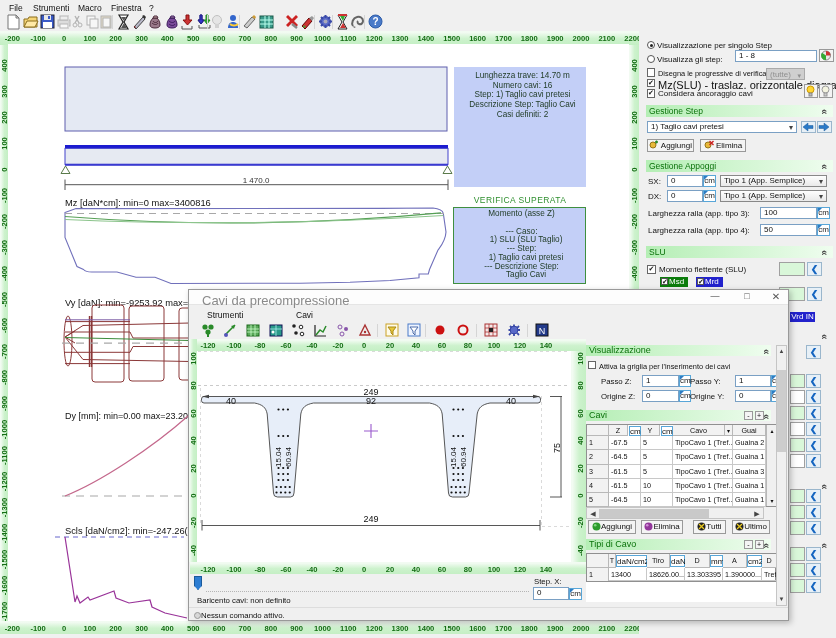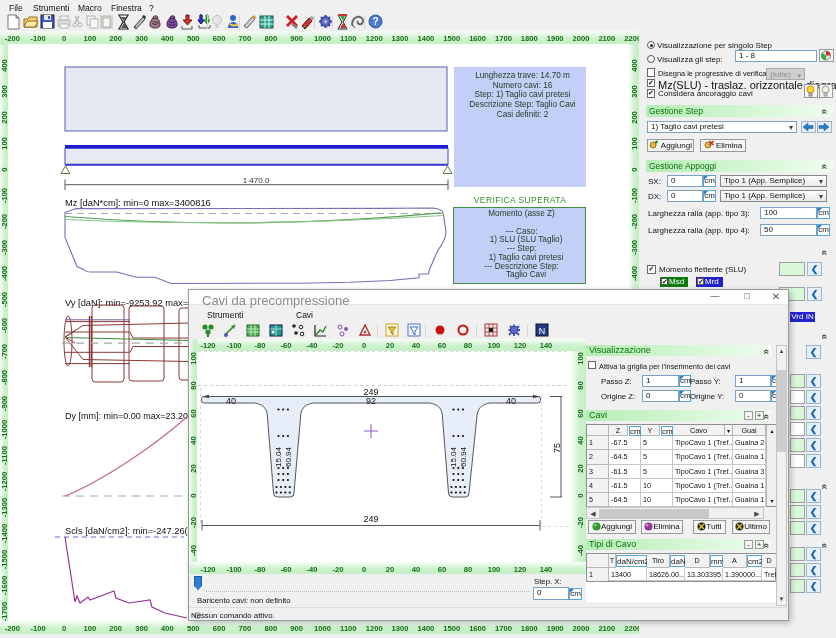--- a/index.html
+++ b/index.html
@@ -368,20 +368,21 @@
 <div class="lbl" style="left:3px;top:161px">DX:</div>
 <div class="tb abs" style="left:22px;top:159px;width:36px;height:12px">0</div>
       <div class="cmtag" style="left:58px;top:159px;width:13px;height:12px">cm</div>
 <div class="drop" style="left:75px;top:159px;width:107px;height:12px">Tipo 1 (App. Semplice)<span class="droparr">▾</span></div>
 <div class="lbl" style="left:3px;top:177.5px">Larghezza ralla (app. tipo 3):</div>
 <div class="tb abs" style="left:115px;top:176px;width:57px;height:12px">100</div>
       <div class="cmtag" style="left:172px;top:176px;width:13px;height:12px">cm</div>
 <div class="lbl" style="left:3px;top:194.5px">Larghezza ralla (app. tipo 4):</div>
 <div class="tb abs" style="left:115px;top:193px;width:57px;height:12px">50</div>
       <div class="cmtag" style="left:172px;top:193px;width:13px;height:12px">cm</div>
+<div class="abs gshead" style="left:1px;top:215px;width:187px">SLU</div>
       <div class="chev" style="left:177px;top:217px">«</div>
 <div class="cb c" style="left:2px;top:234px"></div>
       <div class="lbl" style="left:14px;top:233.5px">Momento flettente (SLU)</div>
 <div class="lt" style="left:134px;top:231px;width:26px;height:13.5px"></div>
       <div class="arrbtn" style="left:162px;top:231px;width:15px;height:14px">❮</div>
 <div class="abs" style="left:15px;top:246px;width:28px;height:9.5px;background:#0b7c0b;color:#fff;font-size:8px;line-height:9.5px"><span style="display:inline-block;width:7px;height:7px;background:#fff;border:1px solid #555;margin:1px 1px 0 1px;vertical-align:top;font-size:7px;line-height:6px;color:#222">✔</span>Msd</div>
 <div class="abs" style="left:51px;top:246px;width:27px;height:9.5px;background:#2222cc;color:#fff;font-size:8px;line-height:9.5px"><span style="display:inline-block;width:7px;height:7px;background:#fff;border:1px solid #555;margin:1px 1px 0 1px;vertical-align:top;font-size:7px;line-height:6px;color:#222">✔</span>Mrd</div>
 <div class="lt" style="left:134px;top:256px;width:26px;height:13.5px"></div>
       <div class="arrbtn" style="left:162px;top:256px;width:15px;height:14px">❮</div>
 <div class="abs" style="left:145px;top:281px;width:25px;height:9.5px;background:#2222cc;color:#fff;font-size:8px;line-height:9.5px;text-align:center">Vrd IN</div>
@@ -580,21 +581,21 @@
 <text transform="translate(290,466) rotate(-90)" font-size="8" fill="#111">60.94</text>
 </svg>
 <div class="abs" style="left:5px;top:286px;width:8px;height:14px;background:#2d7dd2;border:1px solid #1a5a9a;clip-path:polygon(0 0,100% 0,100% 70%,50% 100%,0 70%)"></div>
 <div class="abs" style="left:17px;top:301px;width:323px;border-top:1.5px dotted #b5b5b5"></div>
 <div class="dlg-lbl" style="left:345px;top:287px">Step. X:</div>
 <div class="tb abs" style="left:344px;top:297px;width:36px;height:13px">0</div>
       <div class="cmtag" style="left:380px;top:297.5px;width:13px;height:12px">cm</div>
 <div class="dlg-lbl" style="left:8px;top:306px">Baricento cavi: non definito</div>
 <div class="abs" style="left:0;top:317px;width:599px;border-top:1px solid #ddd"></div>
 <div class="abs" style="left:5px;top:322px;width:7px;height:7px;border-radius:50%;background:#d8d8d8;border:1px solid #999"></div>
-<div class="dlg-lbl" style="left:2px;top:321px">Nessun comando attivo.</div>
+<div class="dlg-lbl" style="left:12px;top:321px">Nessun comando attivo.</div>
 <div id="dlgpanel" class="abs" style="left:395px;top:49px;width:204px;height:263px">
 <div class="abs gshead" style="left:2px;top:6px;width:185px;height:11px;line-height:11px;font-size:9px">Visualizzazione</div>
         <div class="chev" style="left:180px;top:8px">«</div>
 <div class="cb" style="left:4px;top:22px;width:8px;height:8px"></div>
         <div class="dlg-lbl" style="left:15px;top:22.5px;font-size:7.4px">Attiva la griglia per l'inserimento dei cavi</div>
 <div class="dlg-lbl" style="left:17px;top:38px">Passo Z:</div>
         <div class="tb abs" style="left:58px;top:36px;width:37px;height:11.5px">1</div>
         <div class="cmtag" style="left:95px;top:36px;width:12px;height:11.5px">cm</div>
 <div class="dlg-lbl" style="left:106px;top:38px">Passo Y:</div>
         <div class="tb abs" style="left:151px;top:36px;width:36px;height:11.5px">1</div>

